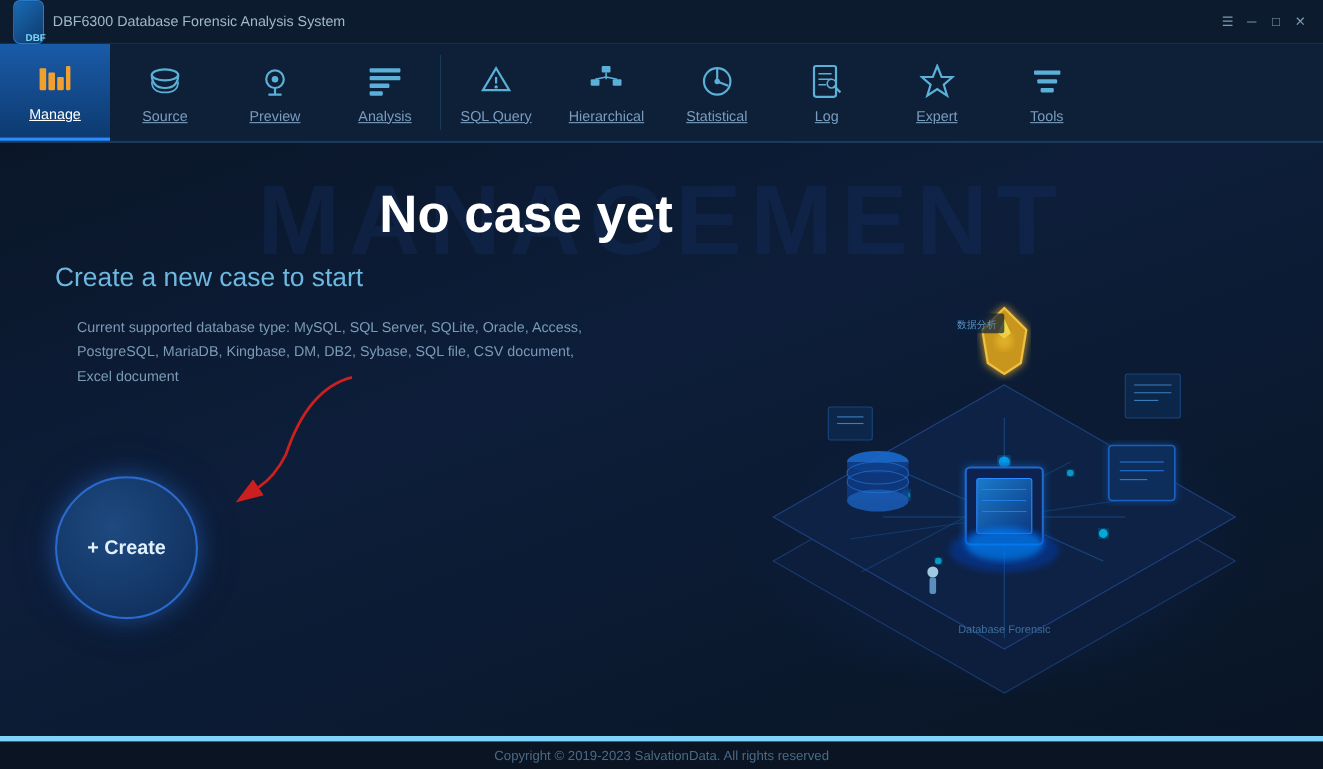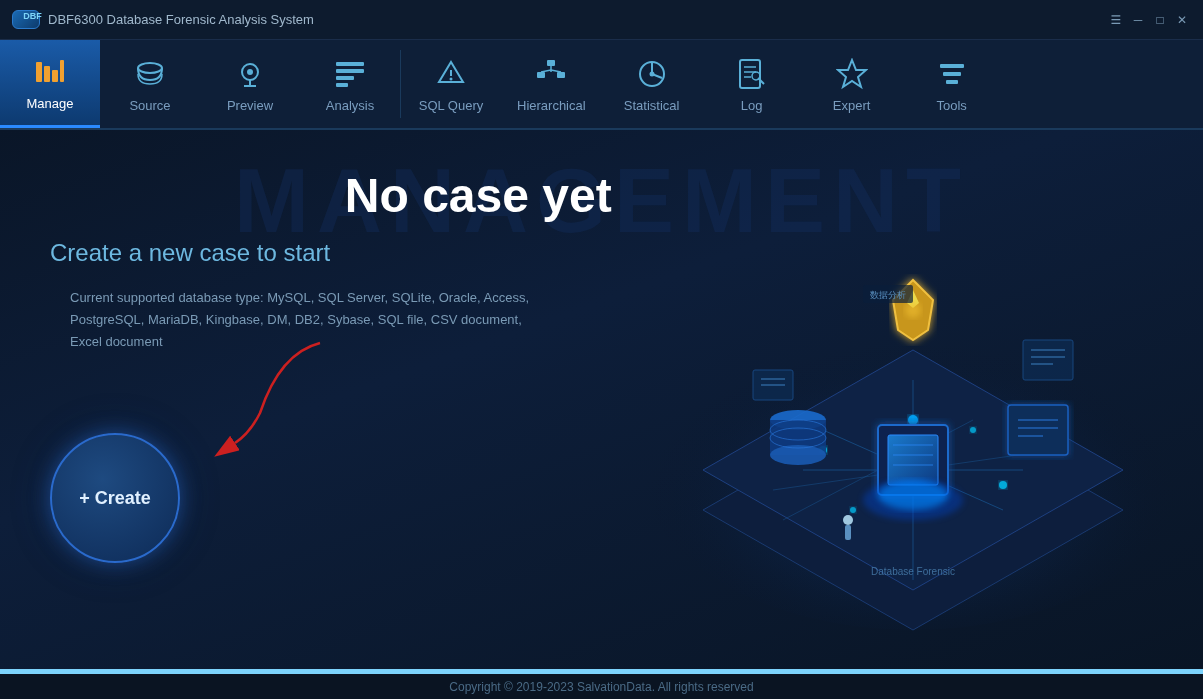--- a/index.html
+++ b/index.html
@@ -23,25 +23,25 @@
       border-bottom: 1px solid #1a2d4a;
       user-select: none;
     }
     #title-bar-left {
       display: flex;
       align-items: center;
       gap: 8px;
     }
     #app-logo {
       width: 28px;
-      height: 19px;
+      height: 40px;
       border-radius: 6px;
       background: linear-gradient(135deg, #1a6bb5, #0d3a6b);
       display: flex;
-      align-items: flex-start;
+      align-items: flex-end;
       justify-content: center;
       font-size: 9px;
       font-weight: bold;
       color: #7dd4f8;
       border: 1px solid #2a7acc;
       padding-left: 13px;
     }
     #app-title {
       font-size: 13px;
       color: #a0b8cc;
@@ -75,20 +75,21 @@
       flex-direction: column;
       align-items: center;
       justify-content: center;
       min-width: 100px;
       cursor: pointer;
       gap: 6px;
       padding: 0 16px;
       position: relative;
       color: #7a9dbf;
       transition: color 0.2s;
+      text-decoration: underline;
     }
     .nav-item.active {
       background: linear-gradient(180deg, #1a5ba8, #0d3a70);
       color: #ffffff;
       border-bottom: 3px solid #2a8aff;
     }
     .nav-icon {
       width: 36px;
       height: 36px;
       display: flex;

